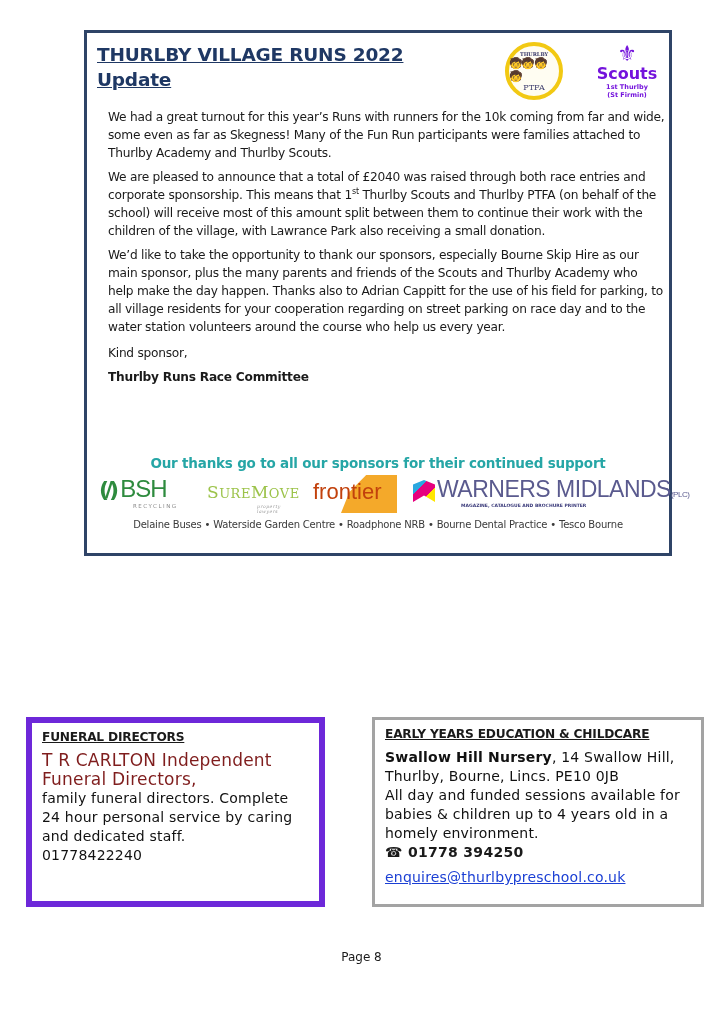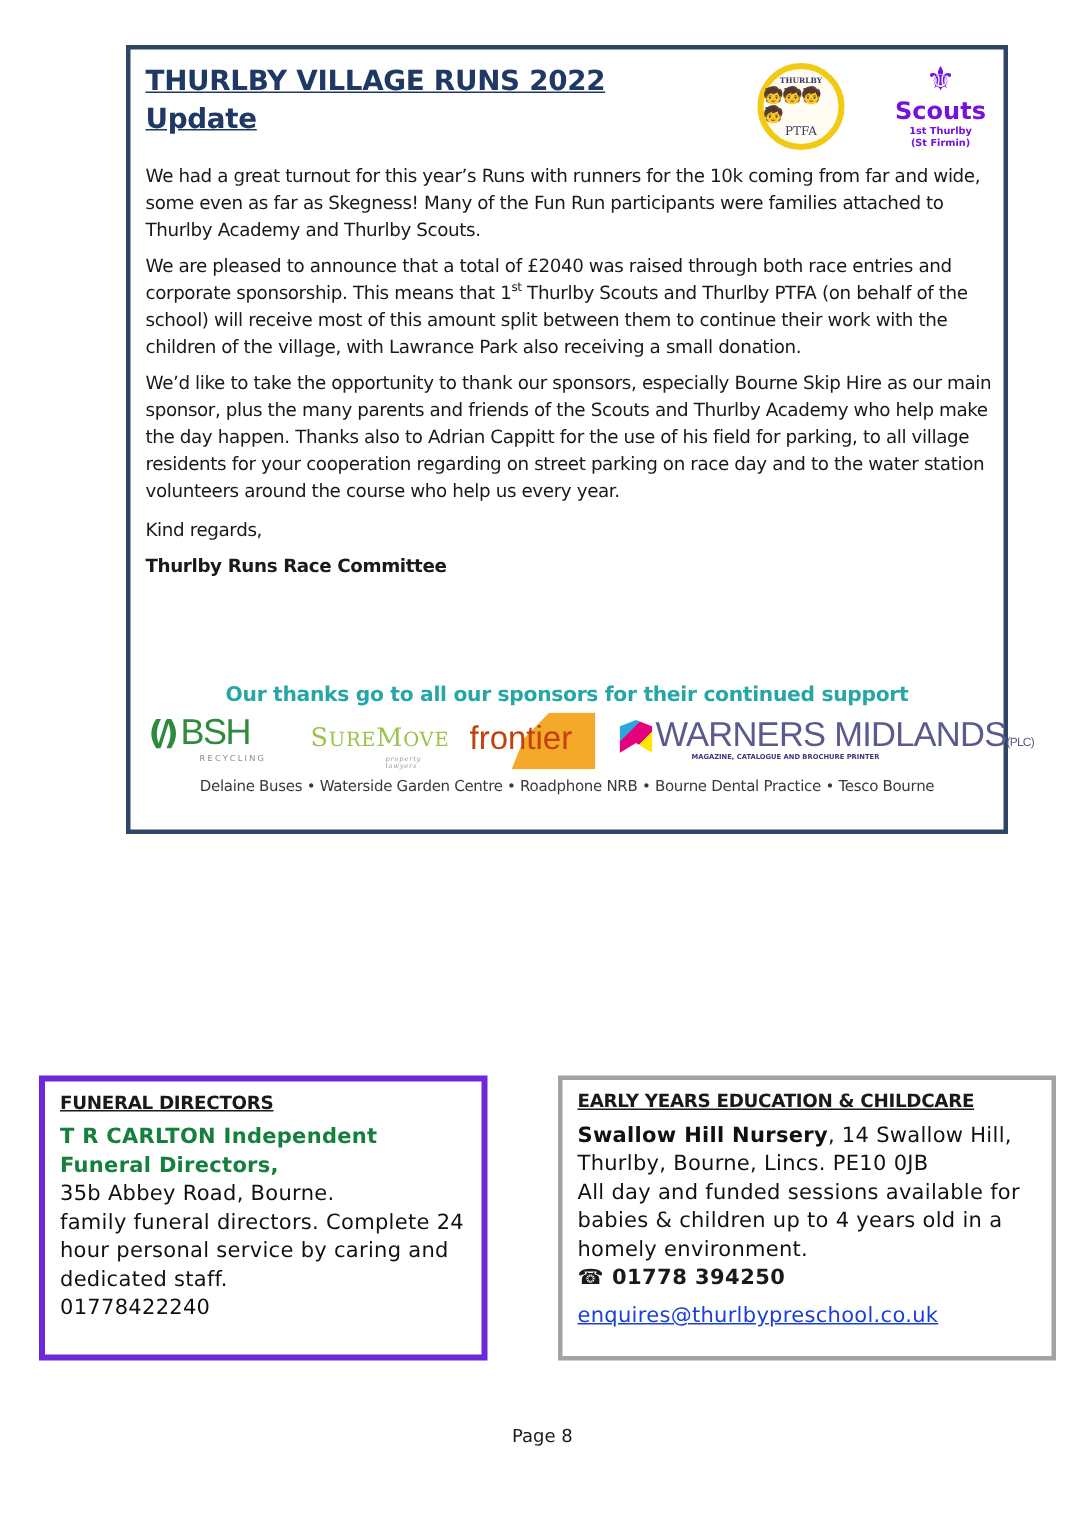--- a/index.html
+++ b/index.html
@@ -27,21 +27,21 @@
   .logo-scouts {
     position: absolute; left: 500px; top: 10px; width: 80px; text-align: center; color: #7413dc;
   }
   .logo-scouts .fleur { font-size: 22px; line-height: 22px; }
   .logo-scouts .name { font-weight: bold; font-size: 16px; line-height: 18px; }
   .logo-scouts .sub { font-weight: bold; font-size: 6.5px; line-height: 8px; }
   .body-text {
     position: absolute; left: 10px; top: 75px; width: 568px;
     font-size: 12.2px; line-height: 18px; color: #1a1a1a; letter-spacing: -0.25px;
   }
-  .body-text p { margin: 0 0 6px 0; }
+  .body-text p { margin: 0 0 6px 11px; }
   .body-text sup { font-size: 8px; line-height: 0; }
   .sign { font-weight: bold; }
   .thanks-line {
     position: absolute; left: 0; width: 582px; top: 422px; text-align: center;
     color: #26a6a6; font-weight: bold; font-size: 13.5px; letter-spacing: -0.2px;
   }
   .sponsors-row {
     position: absolute; left: 12px; top: 440px; width: 560px; height: 44px;
   }
   .logo-bsh { position: absolute; left: 0; top: 2px; color: #2e8b3e; }
@@ -68,27 +68,27 @@
   .logo-warners .tag { position: absolute; left: 48px; top: 27px; font-size: 4.5px; font-weight: bold; color: #3a3a7a; white-space: nowrap; }
   .other-sponsors {
     position: absolute; left: 0; width: 582px; top: 486px; text-align: center;
     font-size: 10px; color: #3a3a3a; letter-spacing: -0.2px;
   }
 
   .ad-box {
     position: absolute; top: 717px; height: 190px; box-sizing: border-box; background: #fff;
     padding: 7px 10px;
   }
-  .ad-funeral { left: 26px; width: 299px; border: 4px solid #6d28d9; }
+  .ad-funeral { left: 26px; width: 299px; border: 6px solid #6d28d9; }
   .ad-childcare { left: 372px; width: 332px; border: 3px solid #a3a3a3; }
   .ad-heading {
     font-weight: bold; text-decoration: underline; font-size: 12.2px; color: #1a1a1a;
     margin: 0 0 7px 0; letter-spacing: -0.2px;
   }
-  .ad-lead { font-weight: bold; font-size: 14px; line-height: 19px; color: #15803d; letter-spacing: 0.2px; }
+  .ad-lead { font-weight: normal; font-size: 17px; line-height: 19px; color: #7f1d1d; letter-spacing: 0.2px; }
   .ad-text { font-size: 14px; line-height: 19px; color: #111; letter-spacing: 0.2px; }
   .ad-phone { font-weight: bold; font-size: 14px; line-height: 19px; letter-spacing: 0.3px; }
   .ad-email {
     display: inline-block; margin-top: 7px; font-size: 14px; color: #1b3fd4; text-decoration: underline;
     letter-spacing: 0.2px;
   }
   .page-num {
     position: absolute; left: 0; width: 723px; top: 950px; text-align: center;
     font-size: 12px; color: #1a1a1a;
   }
@@ -112,21 +112,21 @@
     <div class="fleur">⚜</div>
     <div class="name">Scouts</div>
     <div class="sub">1st Thurlby</div>
     <div class="sub">(St Firmin)</div>
   </div>
 
   <div class="body-text">
     <p>We had a great turnout for this year’s Runs with runners for the 10k coming from far and wide, some even as far as Skegness! Many of the Fun Run participants were families attached to Thurlby Academy and Thurlby Scouts.</p>
     <p><span>We are pleased to announce that a total of £2040 was raised through both race entries and corporate sponsorship. This means that 1</span><sup>st</sup><span> Thurlby Scouts and Thurlby PTFA (on behalf of the school) will receive most of this amount split between them to continue their work with the children of the village, with Lawrance Park also receiving a small donation.</span></p>
     <p>We’d like to take the opportunity to thank our sponsors, especially Bourne Skip Hire as our main sponsor, plus the many parents and friends of the Scouts and Thurlby Academy who help make the day happen. Thanks also to Adrian Cappitt for the use of his field for parking, to all village residents for your cooperation regarding on street parking on race day and to the water station volunteers around the course who help us every year.</p>
-    <p style="margin-top:8px;">Kind regards,</p>
+    <p style="margin-top:8px;">Kind sponsor,</p>
     <p class="sign">Thurlby Runs Race Committee</p>
   </div>
 
   <div class="thanks-line">Our thanks go to all our sponsors for their continued support</div>
 
   <div class="sponsors-row">
     <div class="logo-bsh">
       <span class="swoosh">(/)</span>
       <span class="bsh">BSH</span>
       <span class="rec">RECYCLING</span>
@@ -145,21 +145,20 @@
       <span class="tag">MAGAZINE, CATALOGUE AND BROCHURE PRINTER</span>
     </div>
   </div>
 
   <div class="other-sponsors">Delaine Buses • Waterside Garden Centre • Roadphone NRB • Bourne Dental Practice • Tesco Bourne</div>
 </div>
 
 <div class="ad-box ad-funeral">
   <div class="ad-heading">FUNERAL DIRECTORS</div>
   <div class="ad-lead">T R CARLTON Independent Funeral Directors,</div>
-  <div class="ad-text">35b Abbey Road, Bourne.</div>
   <div class="ad-text">family funeral directors. Complete 24 hour personal service by caring and dedicated staff.</div>
   <div class="ad-text">01778422240</div>
 </div>
 
 <div class="ad-box ad-childcare">
   <div class="ad-heading">EARLY YEARS EDUCATION &amp; CHILDCARE</div>
   <div class="ad-text"><b>Swallow Hill Nursery</b><span>, 14 Swallow Hill, Thurlby, Bourne, Lincs. PE10 0JB</span></div>
   <div class="ad-text">All day and funded sessions available for babies &amp; children up to 4 years old in a homely environment.</div>
   <div class="ad-phone"><span>☎</span> <span>01778 394250</span></div>
   <a class="ad-email" title="enquires@thurlbypreschool.co.uk">enquires@thurlbypreschool.co.uk</a>

